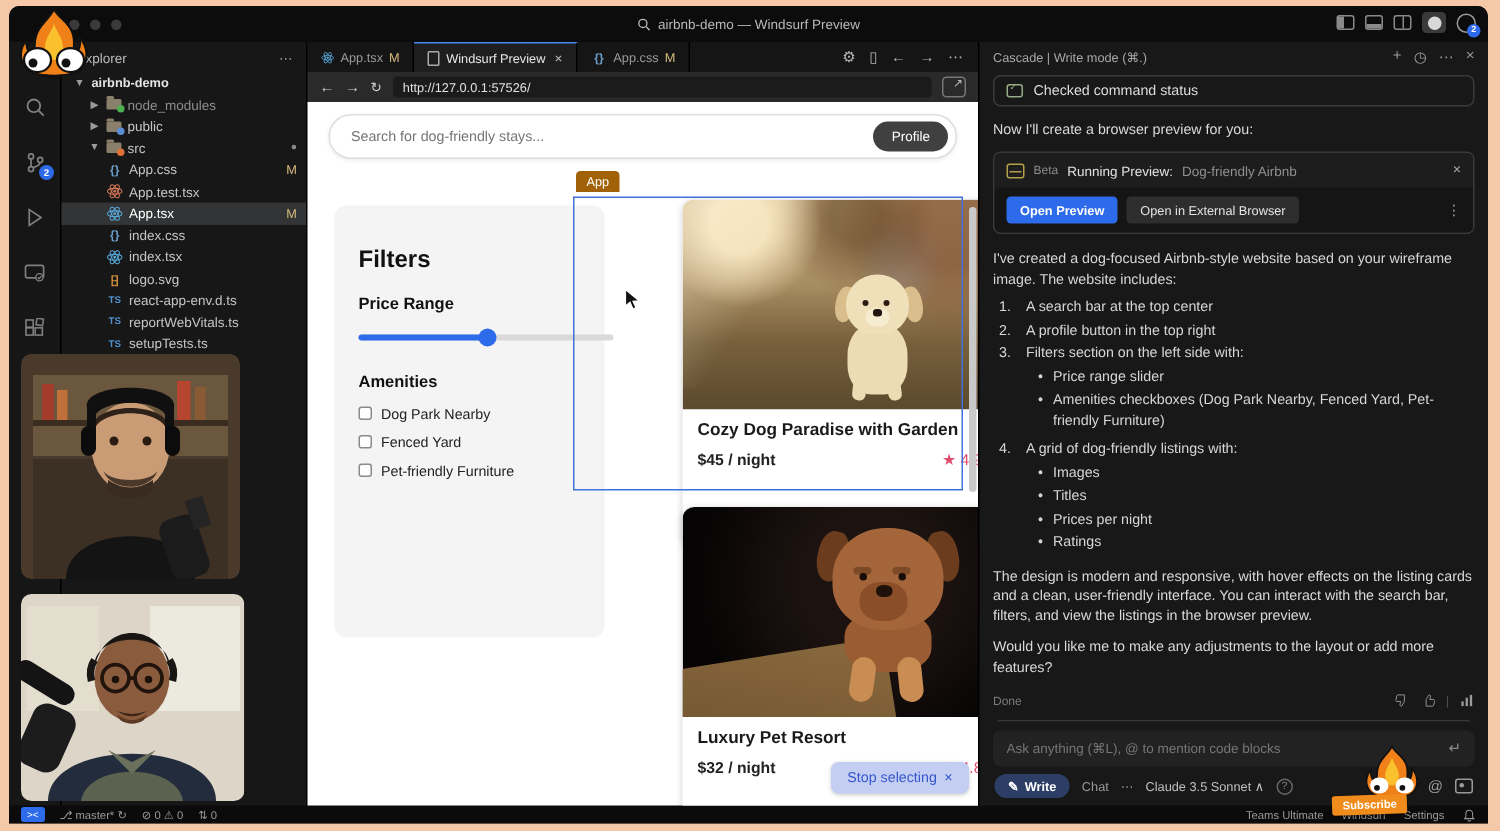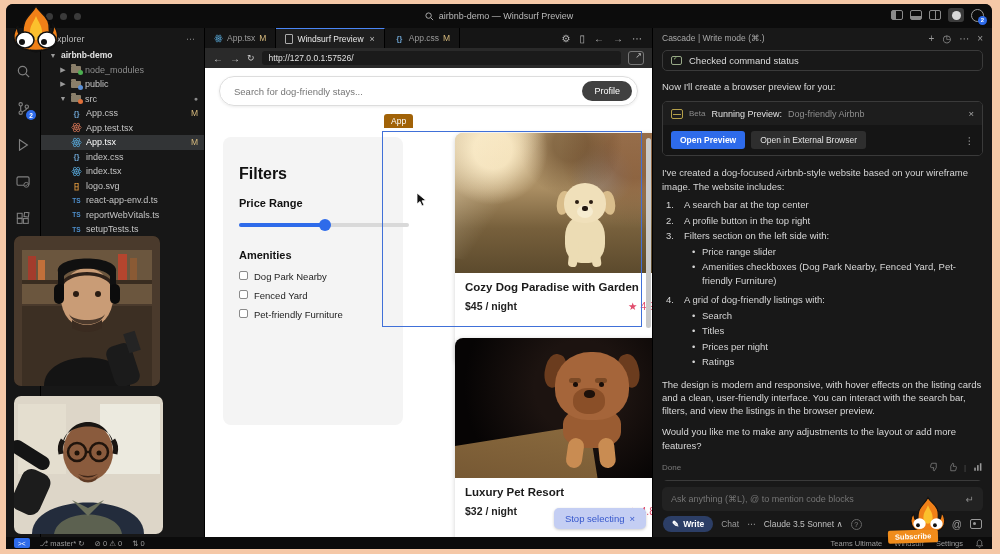--- a/index.html
+++ b/index.html
@@ -542,21 +542,21 @@
           </ol>
           <ul>
             <li>Price range slider</li>
             <li>Amenities checkboxes (Dog Park Nearby, Fenced Yard, Pet-friendly Furniture)</li>
           </ul>
           <div class="oli" style="display:flex; gap:6px; margin-left:4px;">
               <span class="num">4.</span>
               <span>A grid of dog-friendly listings with:</span>
             </div>
           <ul>
-            <li>Search</li>
+            <li>Images</li>
             <li>Titles</li>
             <li>Prices per night</li>
             <li>Ratings</li>
           </ul>
           <div class="cs-p">The design is modern and responsive, with hover effects on the listing cards and a clean, user-friendly interface. You can interact with the search bar, filters, and view the listings in the browser preview.</div>
           <div class="cs-p" style="margin-top:6px;">Would you like me to make any adjustments to the layout or add more features?</div>
         </div>
 
         <div class="donebar">
           <span>Done</span>

